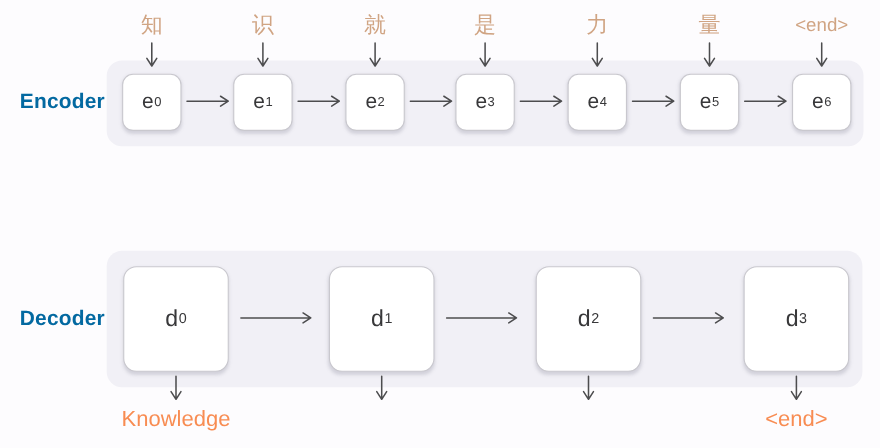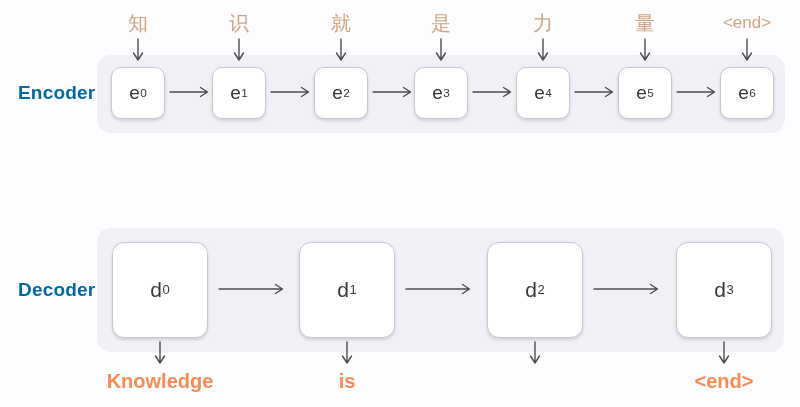--- a/index.html
+++ b/index.html
@@ -39,21 +39,21 @@
     text-align: center;
     font-size: 20px; line-height: 26px;
     color: #d0a483;
   }
   .tok-in.end-token { font-size: 17px; }
 
   .tok-out {
     position: absolute; top: 128px; left: 0; right: 0;
     text-align: center;
     font-size: 20px; line-height: 23px;
-    font-weight: bold;
+    font-weight: normal;
     color: #f88c52;
   }
 
   .arr { position: absolute; }
   .arr path {
     stroke: #4d4d4f; stroke-width: 1.4;
     fill: none;
     stroke-linecap: round; stroke-linejoin: round;
   }
   .enc-unit .arr-v { position: absolute; top: 28px; left: 50%; transform: translateX(-50%); }
@@ -190,21 +190,20 @@
   </div>
 
   <div class="dec-unit" style="left:287px">
     <div class="cell cell-l">
         <span>d</span>
         <sub>1</sub>
       </div>
     <svg class="arr arr-v" width="14" height="24" viewBox="0 0 14 24">
         <path d="M7 1 V21 M2.5 15 L7 22 L11.5 15"></path>
       </svg>
-    <div class="tok-out">is</div>
   </div>
 
   <div class="dec-unit" style="left:475px">
     <div class="cell cell-l">
         <span>d</span>
         <sub>2</sub>
       </div>
     <svg class="arr arr-v" width="14" height="24" viewBox="0 0 14 24">
         <path d="M7 1 V21 M2.5 15 L7 22 L11.5 15"></path>
       </svg>

